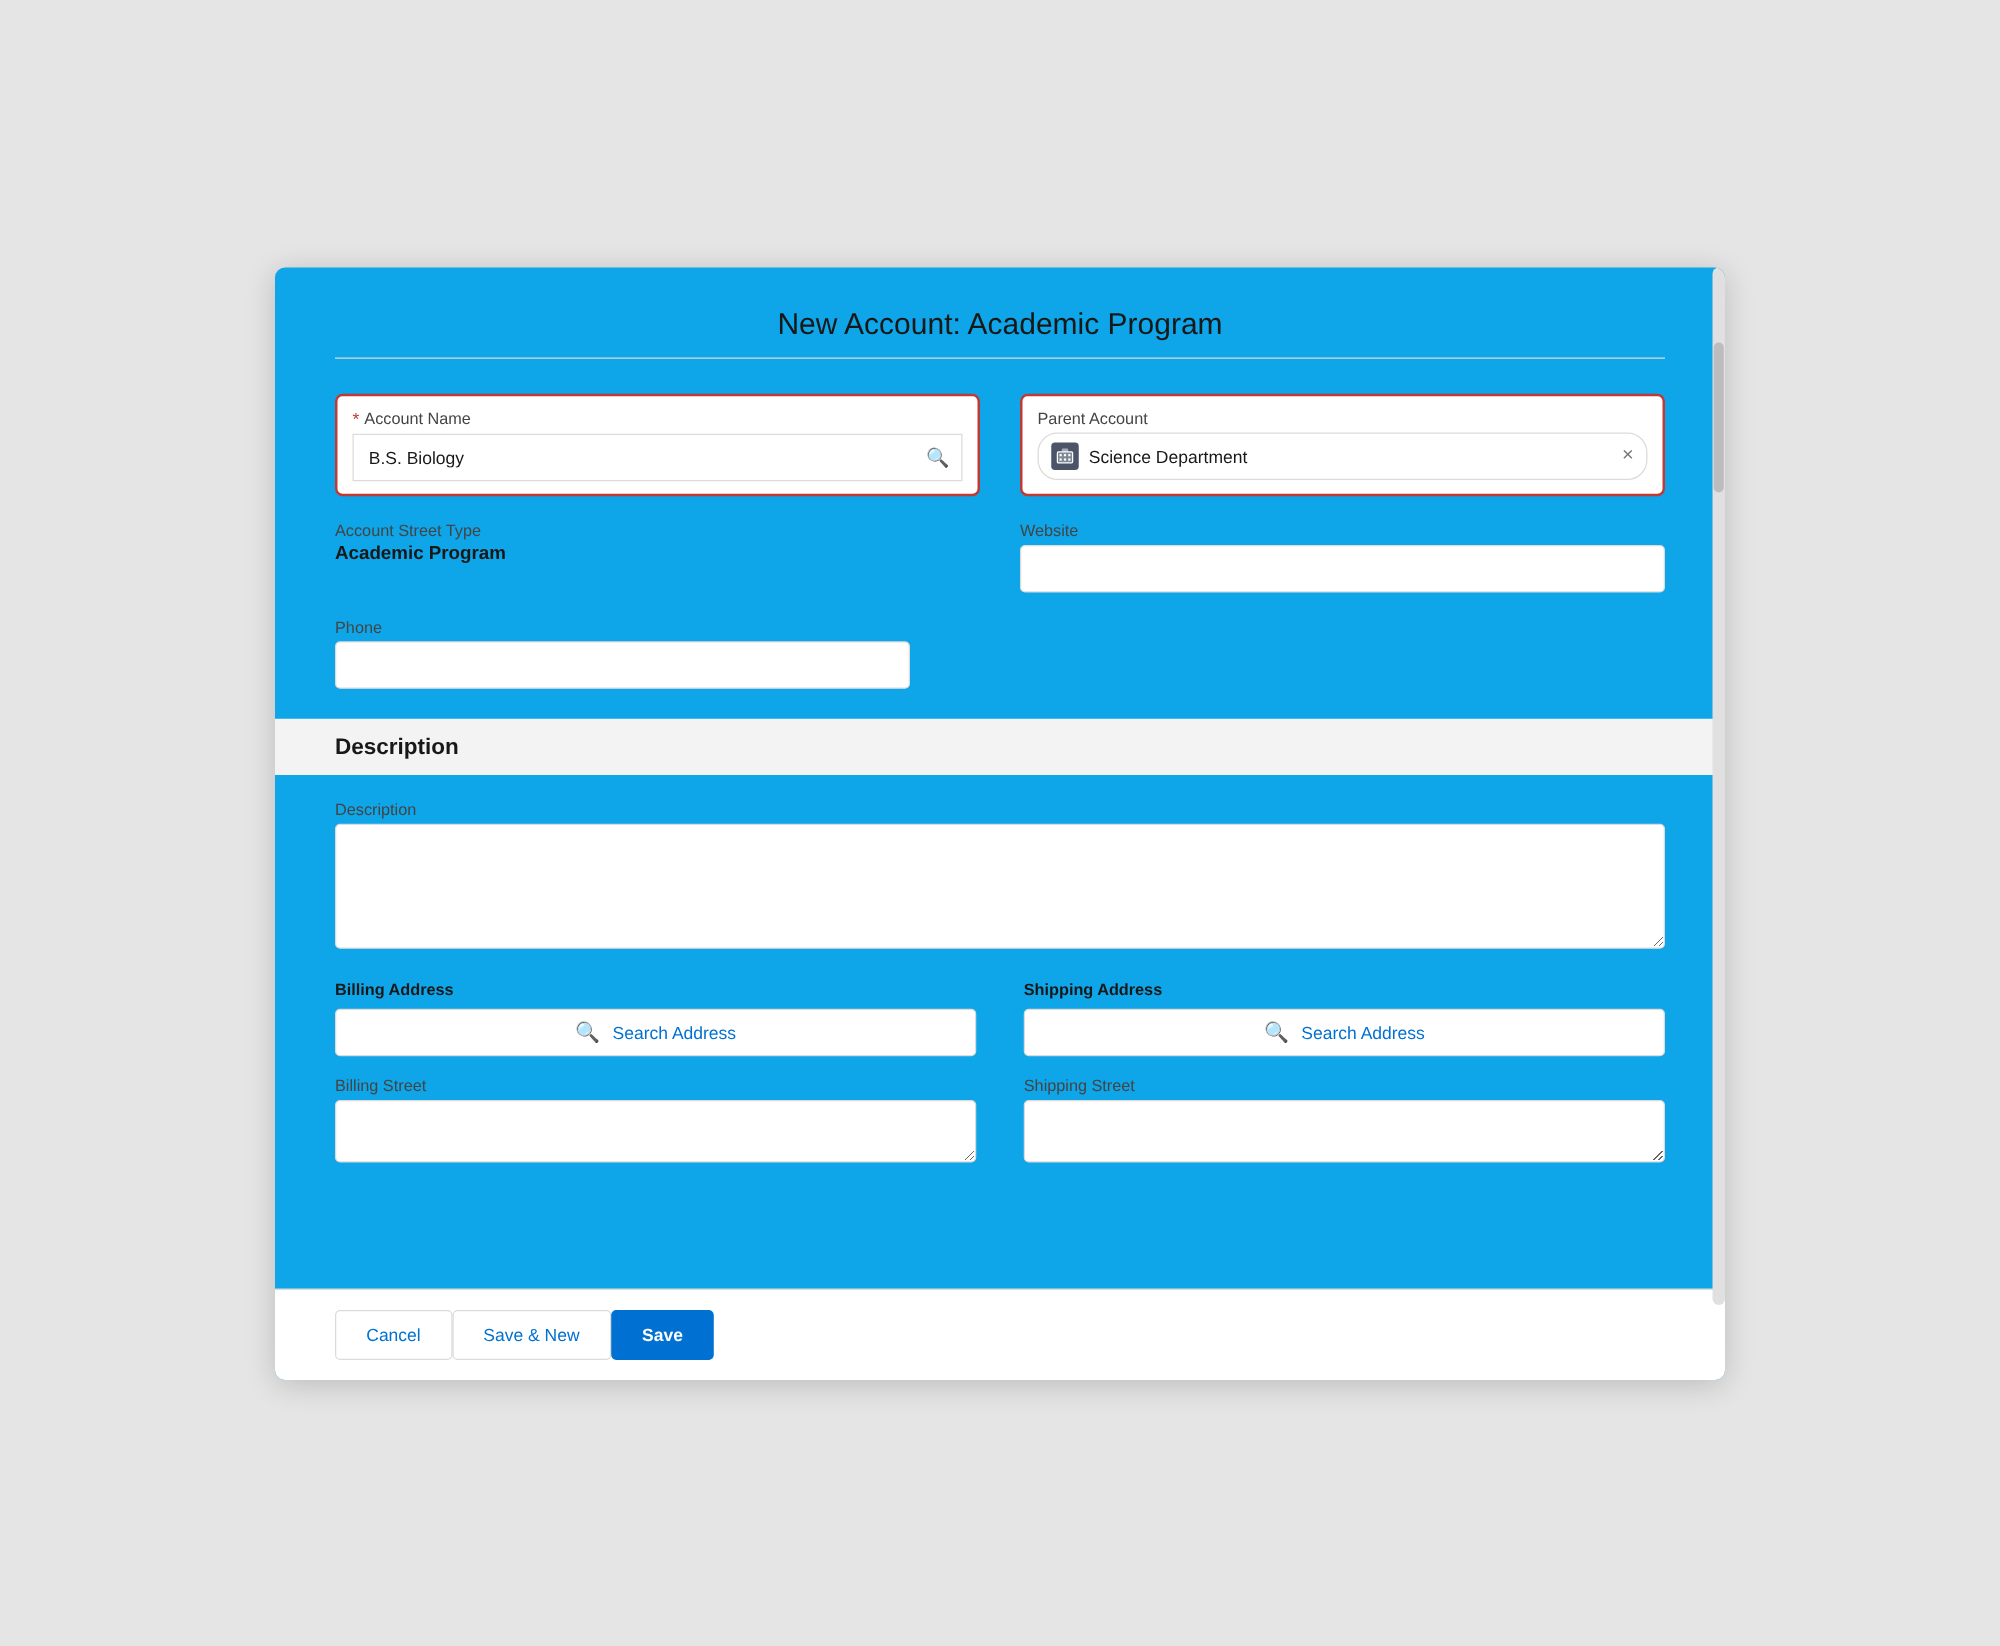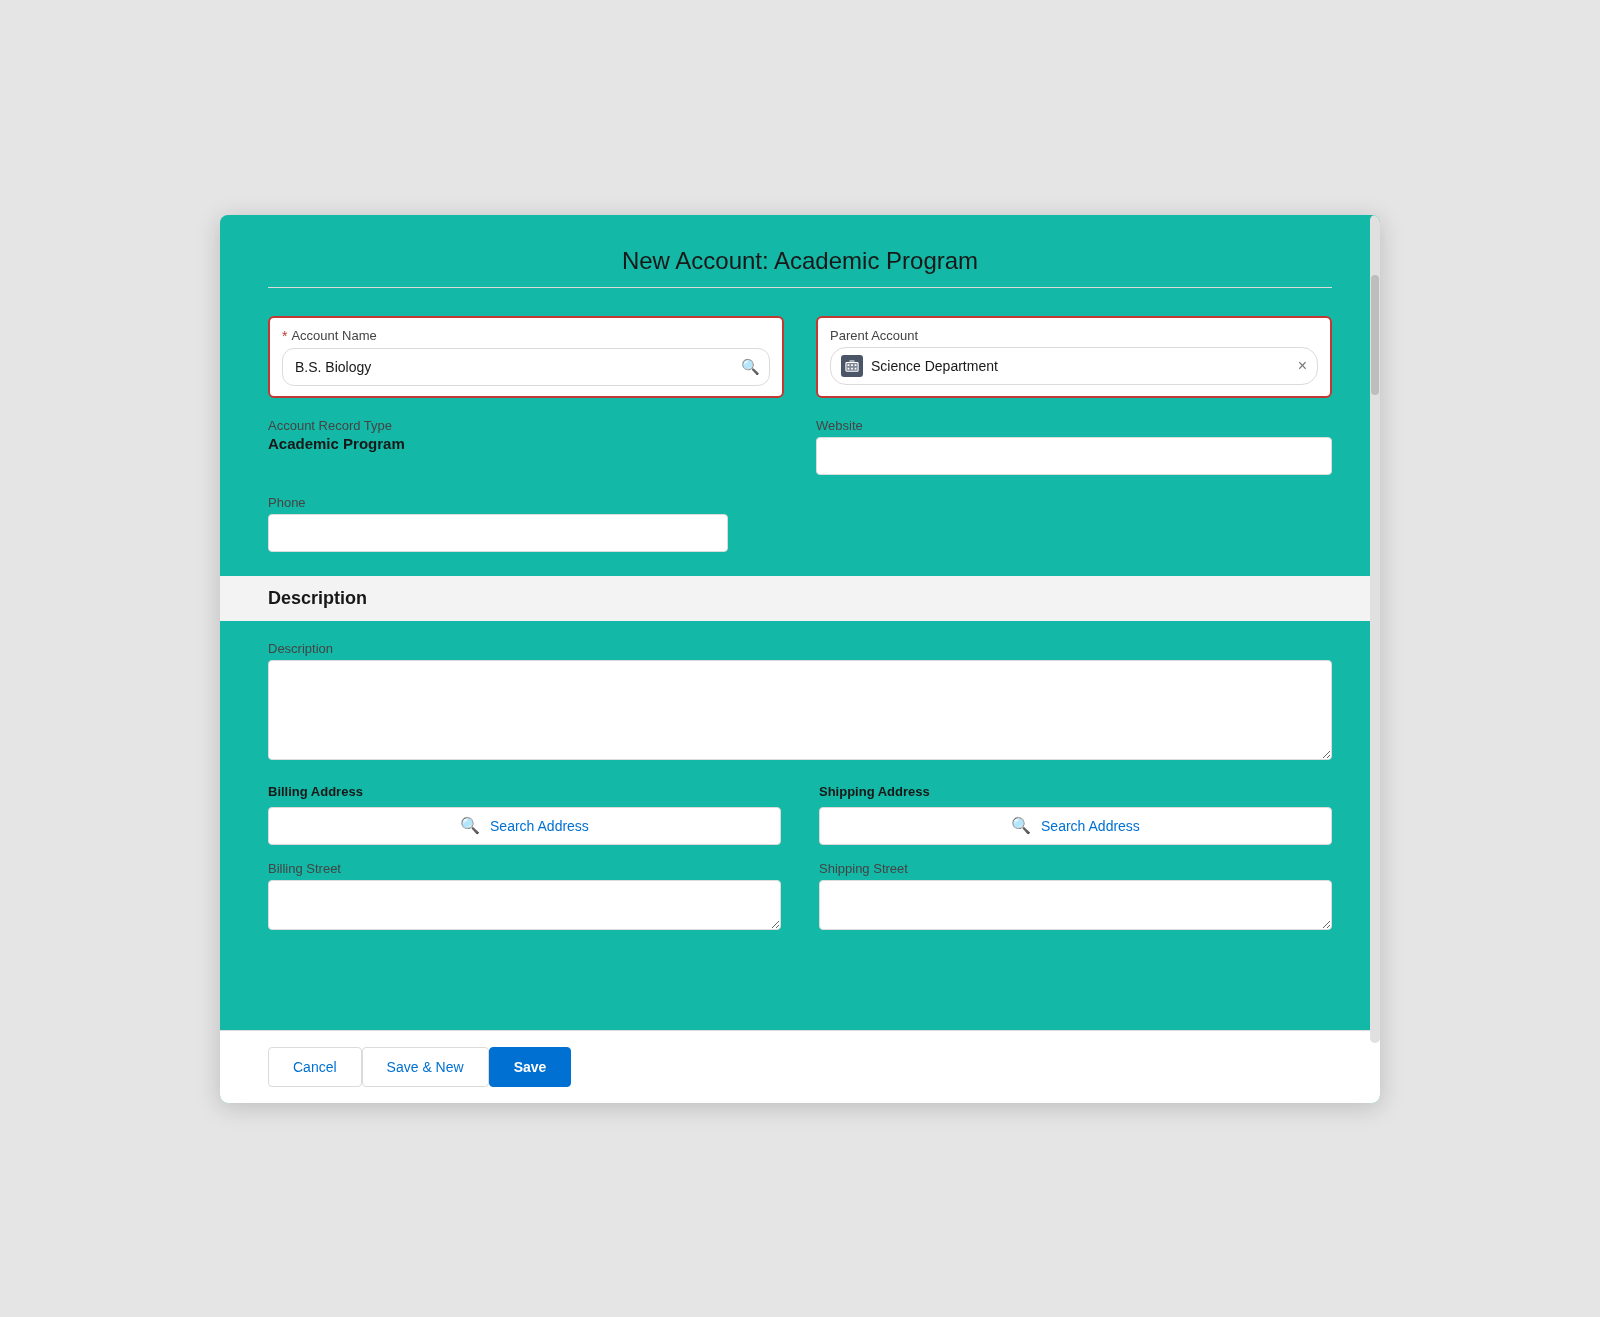--- a/index.html
+++ b/index.html
@@ -6,21 +6,21 @@
     body {
       background: #e5e5e5;
       font-family: 'Segoe UI', Arial, sans-serif;
       display: flex;
       justify-content: center;
       align-items: center;
       min-height: 100vh;
       padding: 20px;
     }
     .modal {
-      background: #14b8a6;
+      background: #0ea5e9;
       border-radius: 8px;
       width: 1160px;
       max-width: 100%;
       box-shadow: 0 4px 24px rgba(0,0,0,0.18);
       overflow: hidden;
       position: relative;
     }
     .modal-body {
       padding: 32px 48px 80px 48px;
       overflow-y: auto;
@@ -55,21 +55,21 @@
       color: #c23934;
       font-size: 14px;
     }
     .input-wrapper {
       position: relative;
     }
     .input-wrapper input {
       width: 100%;
       height: 38px;
       border: 1px solid #dddbda;
-      border-radius: 12px;
+      border-radius: 0;
       padding: 0 36px 0 12px;
       font-size: 14px;
       color: #181818;
       outline: none;
       background: #fff;
     }
     .input-search-icon {
       position: absolute;
       right: 10px;
       top: 50%;
@@ -306,21 +306,21 @@
             </svg>
           </div>
           <span class="parent-account-text">Science Department</span>
           <span class="parent-account-clear">×</span>
         </div>
       </div>
     </div>
 
     <div class="form-row">
       <div class="form-col">
-        <div class="field-static-label">Account Record Type</div>
+        <div class="field-static-label">Account Street Type</div>
         <div class="field-static-value">Academic Program</div>
       </div>
       <div class="form-col">
         <div class="field-label">Website</div>
         <input type="text" class="website-input" style="">
       </div>
     </div>
 
     <div class="form-row">
       <div class="form-col">

